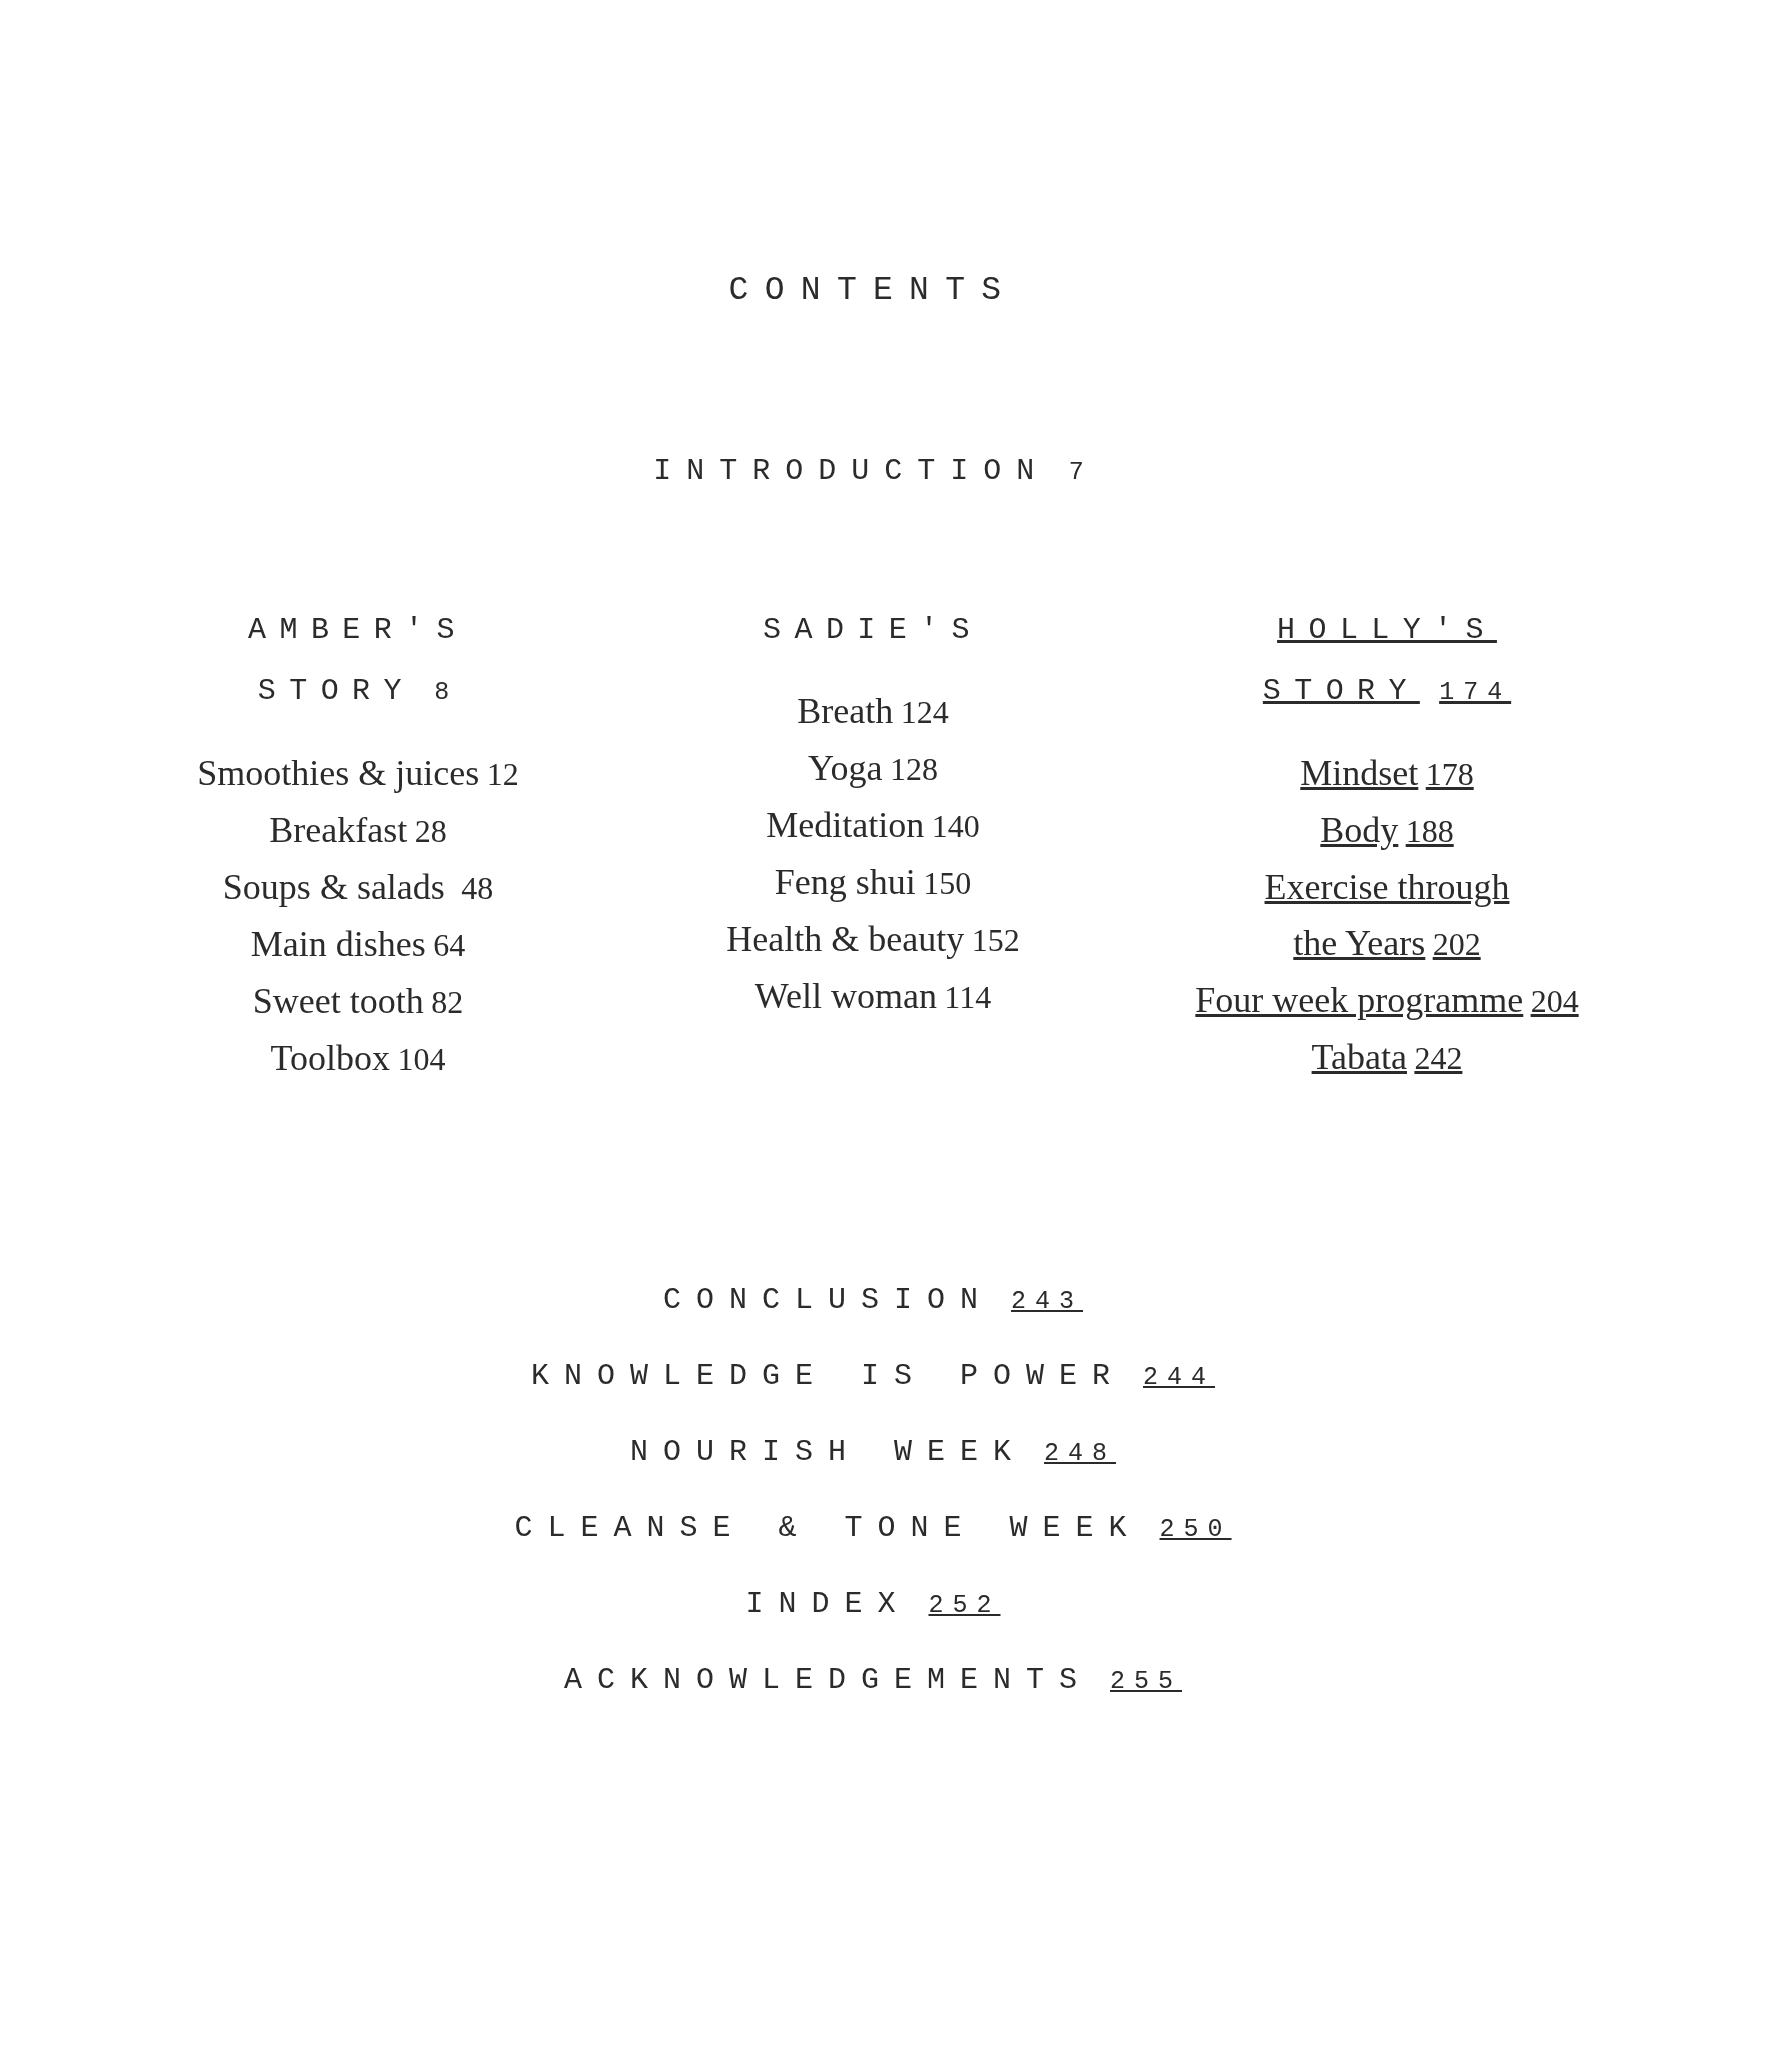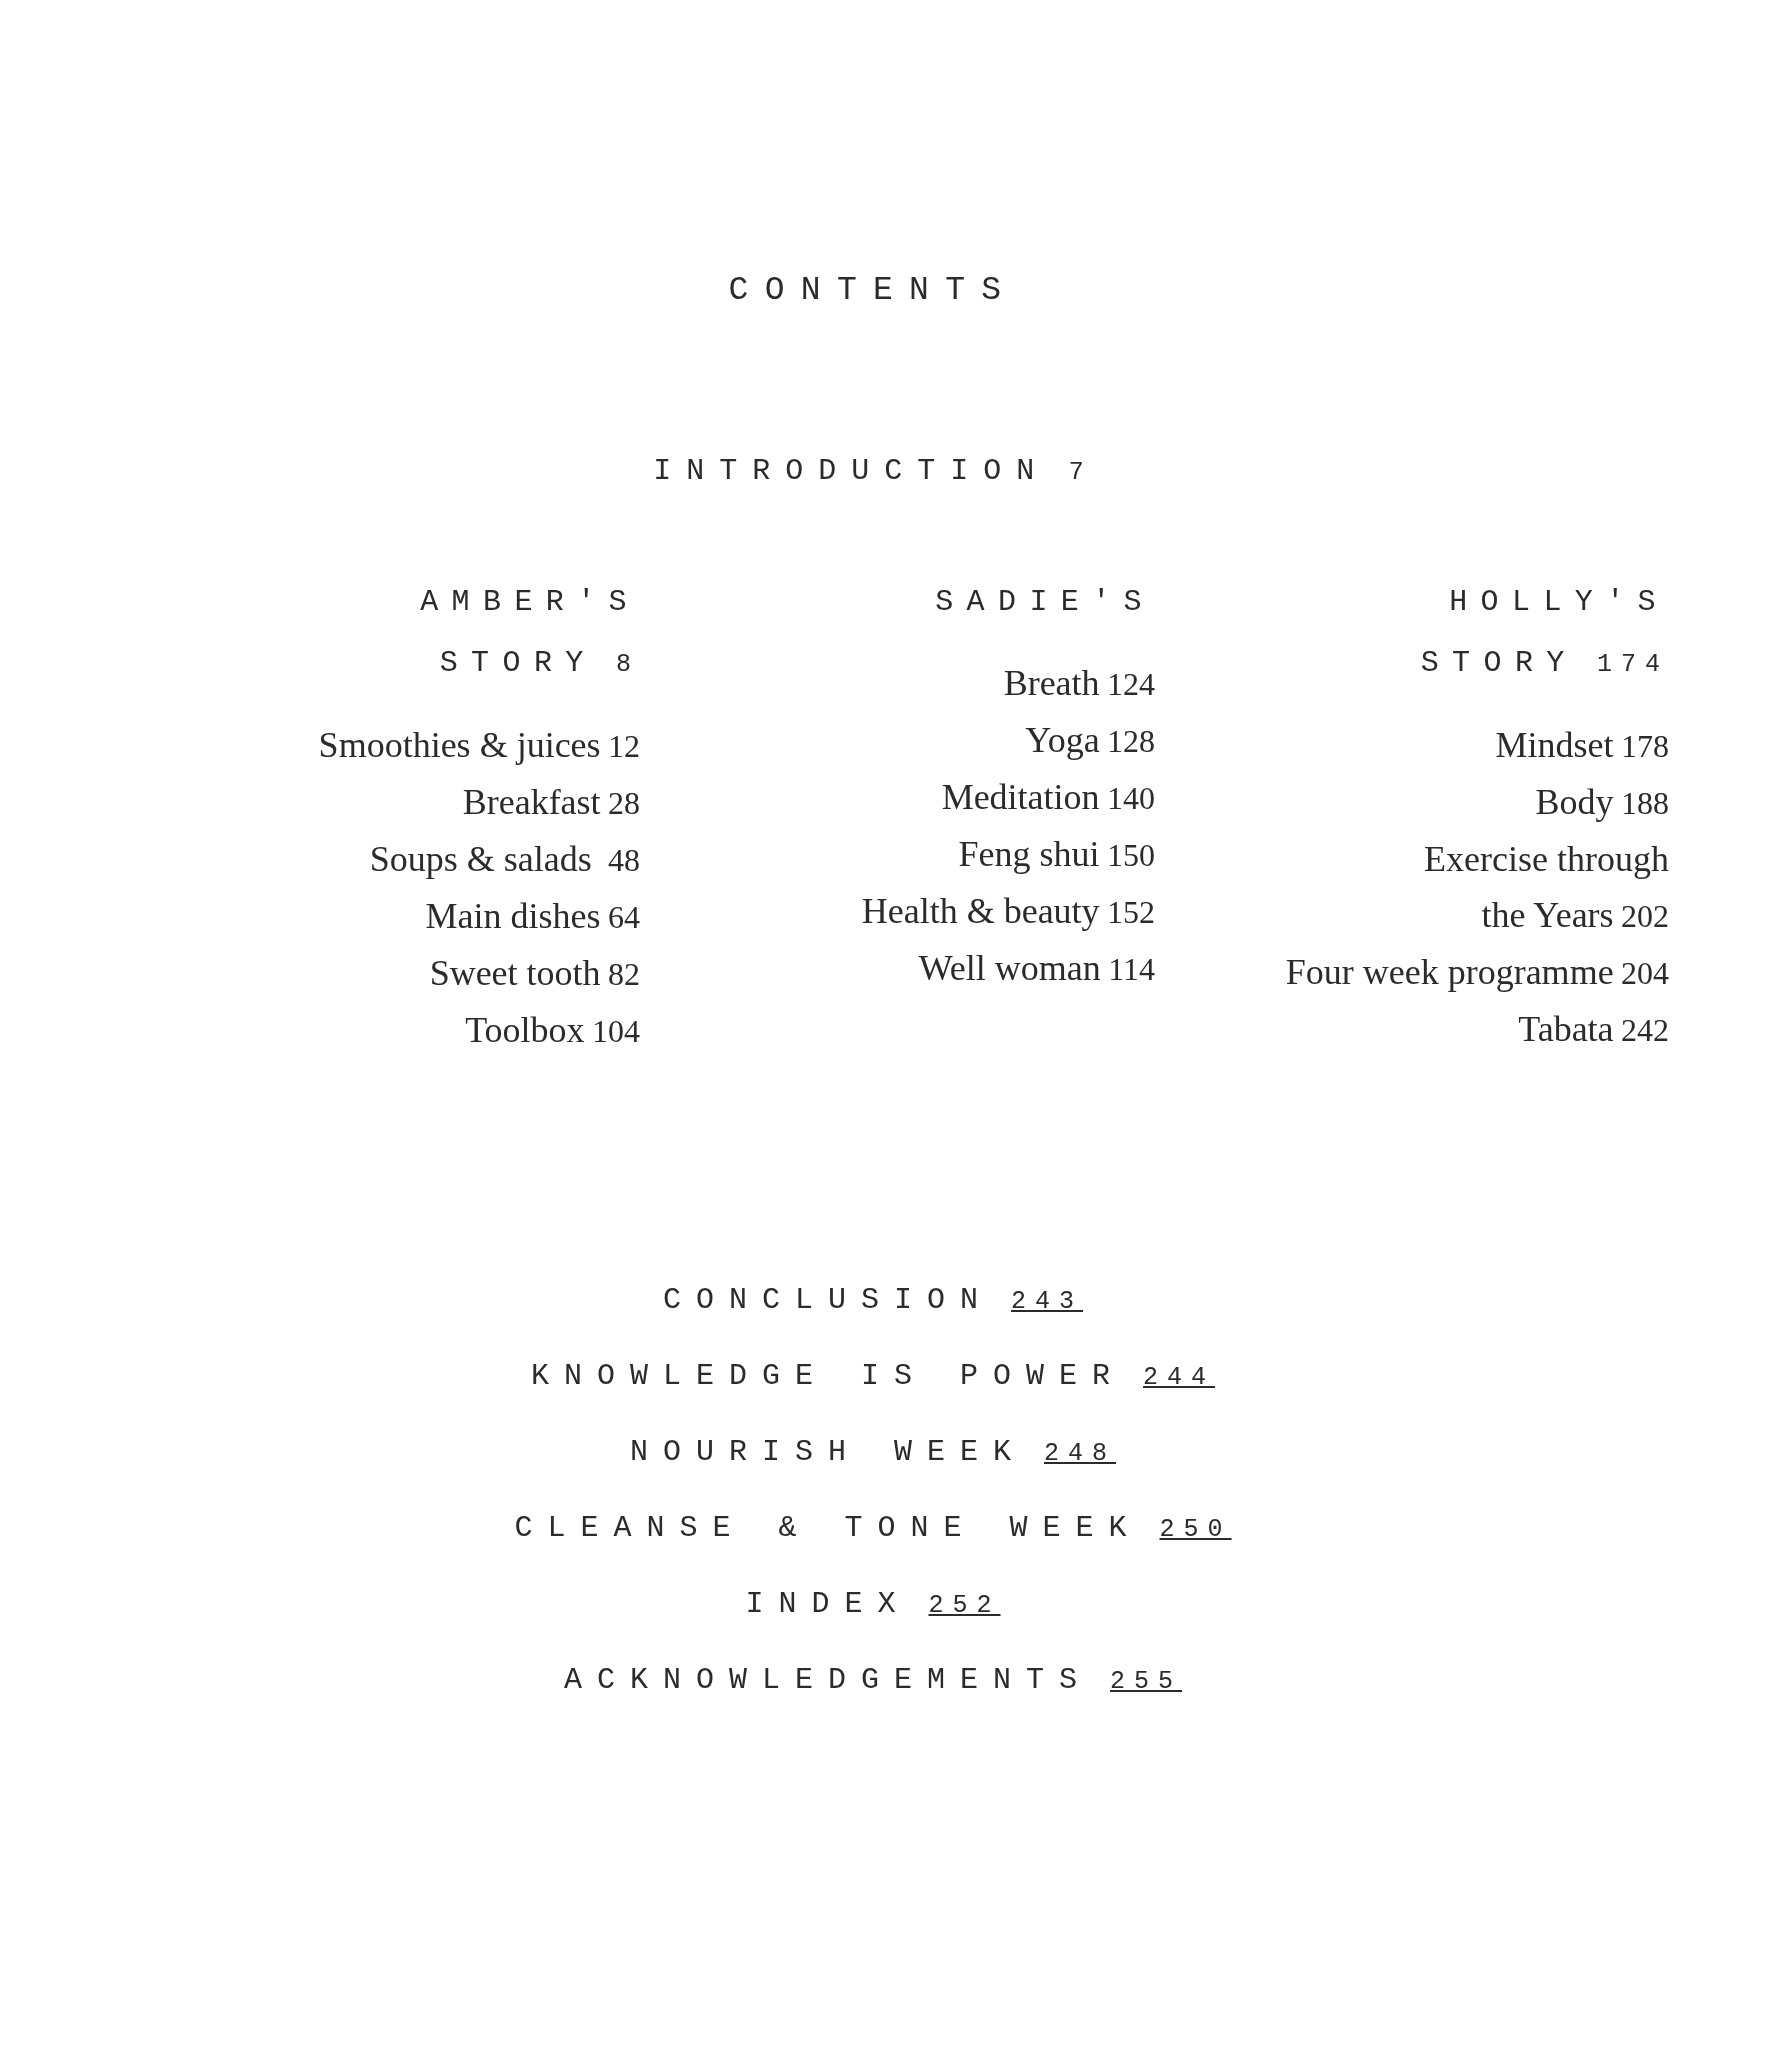--- a/index.html
+++ b/index.html
@@ -43,28 +43,28 @@
       letter-spacing: 15px;
       line-height: 42px;
     }
     .num-mono {
       font-size: 25px;
       letter-spacing: 9px;
       margin-left: 19.3px;
     }
     .column {
       position: absolute;
-      top: 572px;
+      top: 600px;
       width: 564px;
       transform: translateX(-50%);
-      text-align: right;
+      text-align: center;
     }
     #col-0 { left: 358px; }
     #col-1 { left: 873px; }
-    #col-2 { left: 1387px; }
+    #col-2 { left: 1387px; text-decoration: underline; }
     .col-head {
       font-size: 30px;
       letter-spacing: 13.4px;
       line-height: 61px;
     }
     .col-items {
       margin-top: 22px;
     }
     .item {
       font-size: 36px;

